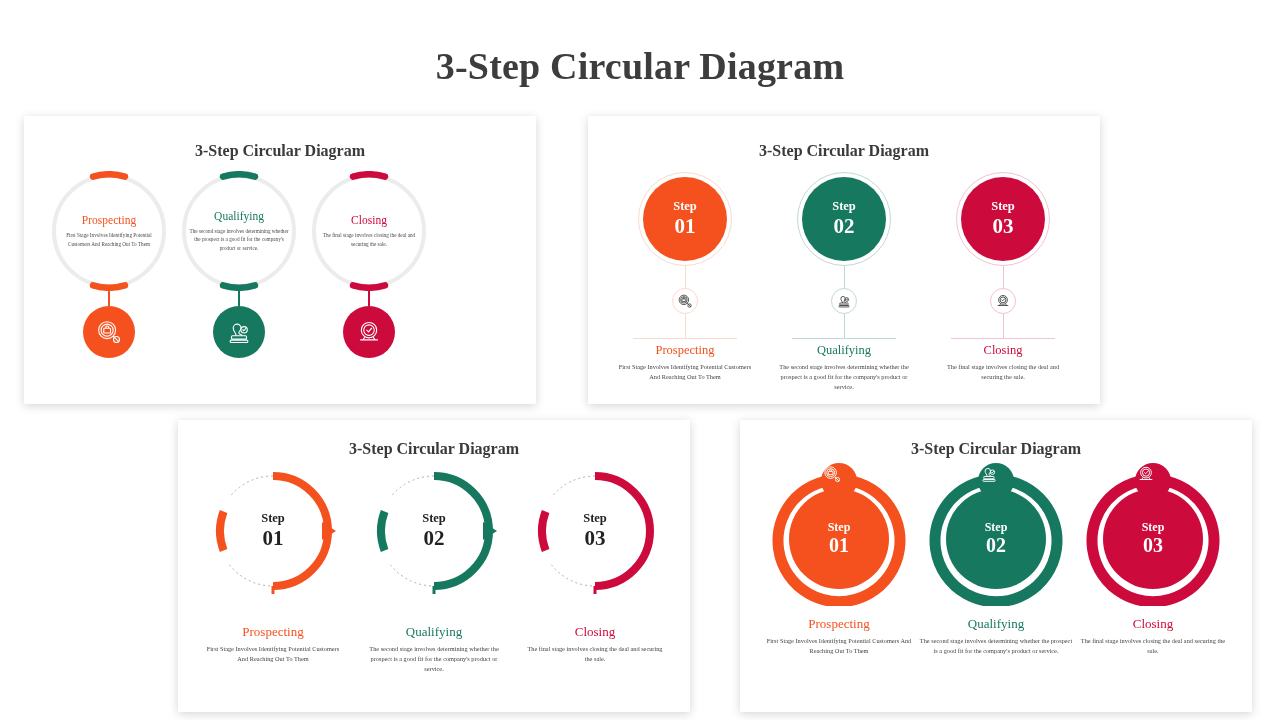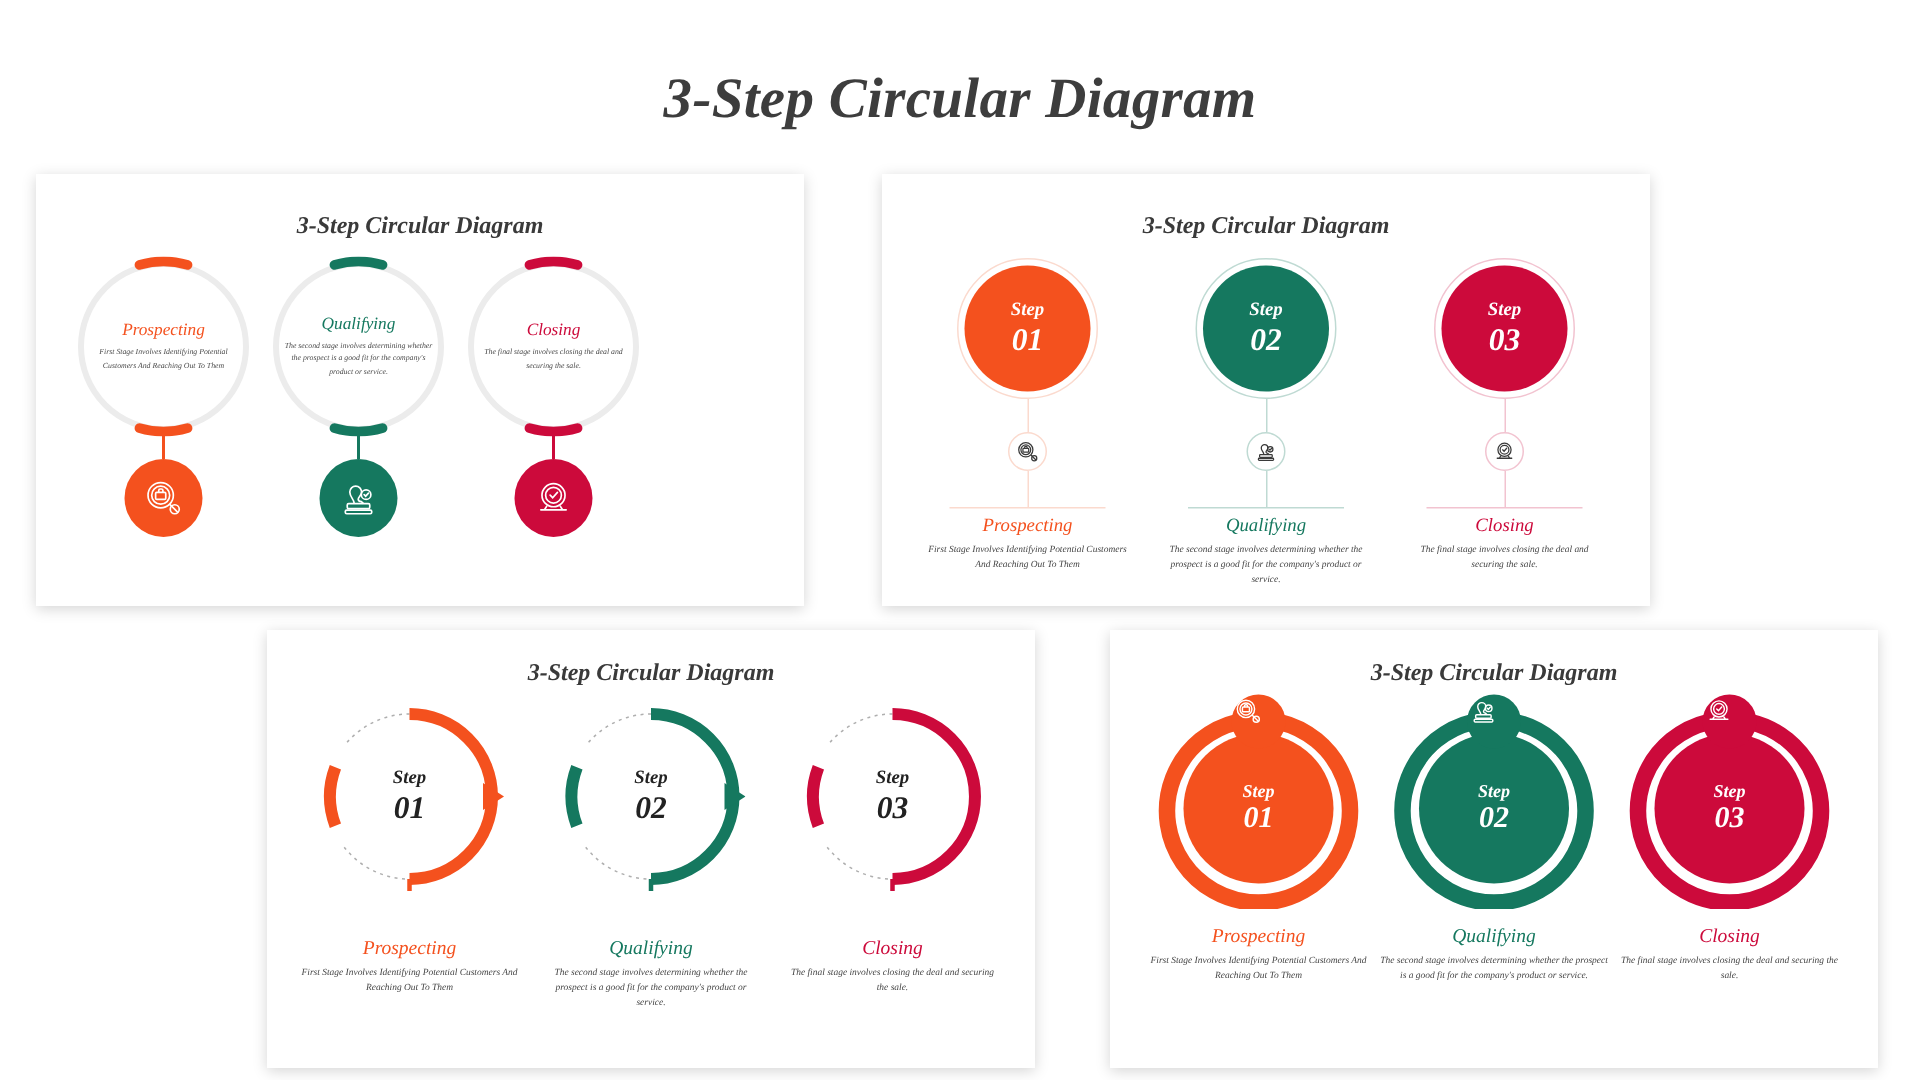--- a/index.html
+++ b/index.html
@@ -2,21 +2,21 @@
 <html><head>
 <meta charset="utf-8">
 <style>
   * { box-sizing: border-box; margin: 0; padding: 0; }
   html, body {
     width: 1280px; height: 720px;
     background: #ffffff;
     font-family: "Liberation Serif", "DejaVu Serif", serif;
     overflow: hidden;
   }
-  #stage { position: relative; width: 1280px; height: 720px; font-style: italic; }
+  #stage { position: relative; width: 1280px; height: 720px; }
 
   .main-title {
     position: absolute; left: 0; top: 44px; width: 1280px;
     text-align: center;
     font-size: 38px; font-weight: bold; color: #3d3d3d;
     letter-spacing: .2px;
   }
 
   
   .panel {

